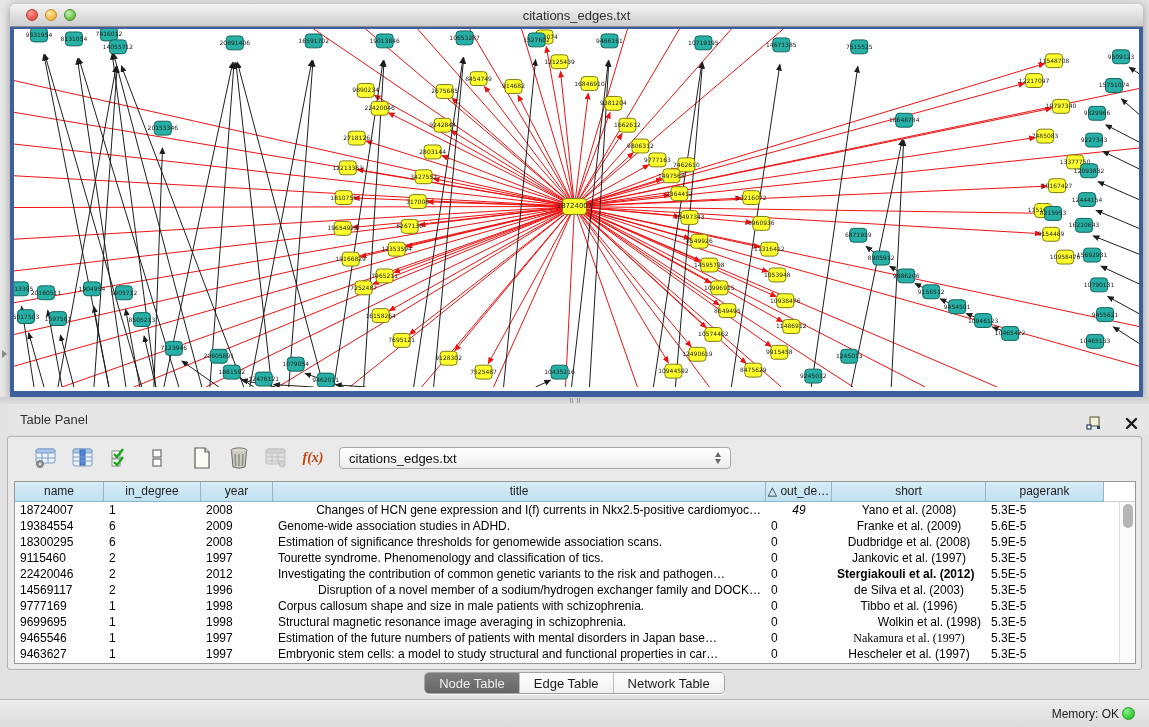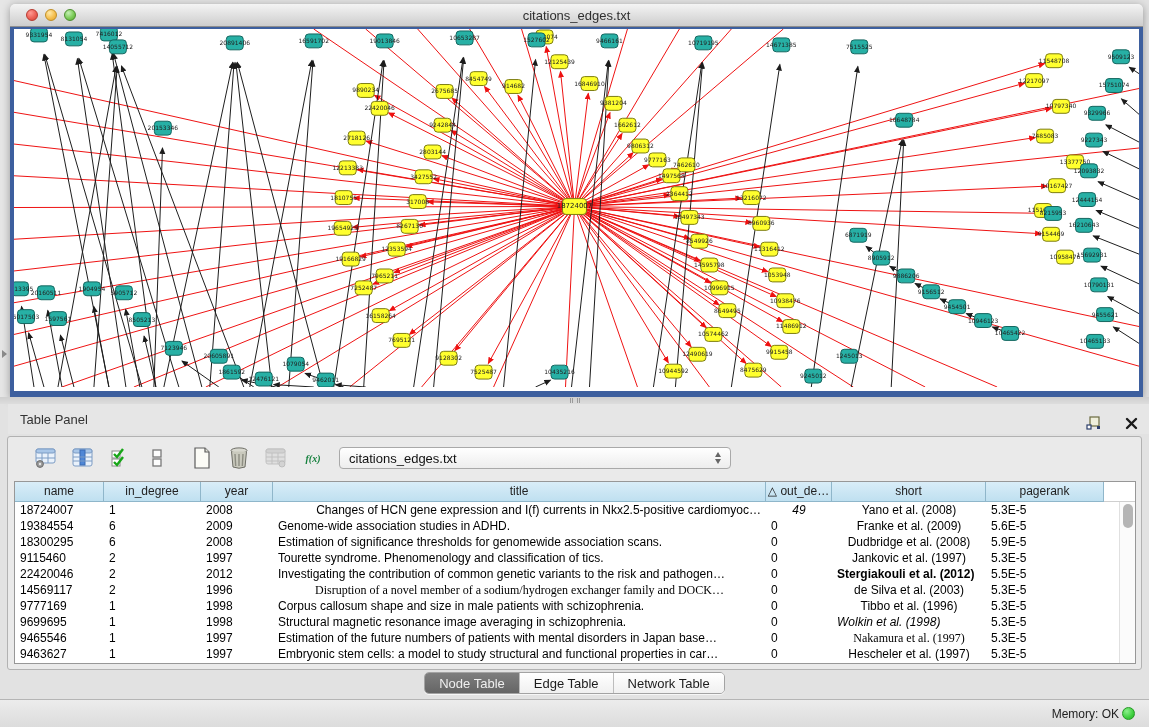--- a/index.html
+++ b/index.html
@@ -34,21 +34,21 @@
   .panel-header { position:absolute; left:8px; top:404px; width:1149px; height:30px; background:#e6e6e6;
     display:flex; align-items:center; }
   .panel-title { font-size:13px; color:#333; padding-left:12px; }
   .panel-header-icons { position:absolute; right:14px; top:7px; display:flex; gap:14px; align-items:center; }
 
   .panel-body { position:absolute; left:7px; top:436px; width:1135px; height:234px;
     background:#eaeaea; border:1px solid #b2b2b2; border-radius:3px; }
   .toolbar { position:absolute; left:0; top:0; width:100%; height:42px; display:flex; align-items:center; }
   .tb-icons { display:flex; align-items:center; gap:13px; padding-left:26px; }
   .tb-icon { width:24px; height:24px; display:flex; align-items:center; justify-content:center; }
-  .fx-label { font-family:"Liberation Serif", serif; font-style:italic; font-weight:bold; font-size:10px; color:#15803d; }
+  .fx-label { font-family:"Liberation Serif", serif; font-style:italic; font-weight:bold; font-size:14px; color:#c2410c; }
   .table-select { margin-left:14px; width:392px; height:22px; background:linear-gradient(#ffffff,#ededed);
     border:1px solid #a9a9a9; border-radius:4px; display:flex; align-items:center; position:relative; }
   .table-select .sel-text { font-size:13px; color:#111; padding-left:9px; }
   .sel-arrows { position:absolute; right:9px; top:4px; display:flex; flex-direction:column; gap:2px; }
   .sel-arrows .up { width:0; height:0; border-left:3.5px solid transparent; border-right:3.5px solid transparent; border-bottom:5px solid #666; }
   .sel-arrows .down { width:0; height:0; border-left:3.5px solid transparent; border-right:3.5px solid transparent; border-top:5px solid #666; }
 
   .data-table { position:absolute; left:6px; top:44px; width:1122px; height:183px; background:#fff;
     border:1px solid #979797; overflow:hidden; }
   .thead { display:flex; height:20px; background:#fff; }
@@ -618,41 +618,41 @@
           <div class="td" style="width: 72px; text-align: left;">2012</div>
           <div class="td" style="width: 493px; text-align: left;">Investigating the contribution of common genetic variants to the risk and pathogen…</div>
           <div class="td" style="width: 66px; text-align: left;">0</div>
           <div class="td" style="width: 154px; text-align: left; font-weight: bold;">Stergiakouli et al. (2012)</div>
           <div class="td" style="width: 118px; text-align: left;">5.5E-5</div>
         </div>
         <div class="tr">
           <div class="td" style="width: 89px; text-align: left;">14569117</div>
           <div class="td" style="width: 97px; text-align: left;">2</div>
           <div class="td" style="width: 72px; text-align: left;">1996</div>
-          <div class="td" style="width: 493px; text-align: center; font-family: Liberation Serif, serif;">Disruption of a novel member of a sodium/hydrogen exchanger family and DOCK…</div>
+          <div class="td" style="width: 493px; text-align: right;">Disruption of a novel member of a sodium/hydrogen exchanger family and DOCK…</div>
           <div class="td" style="width: 66px; text-align: left;">0</div>
           <div class="td" style="width: 154px; text-align: center;">de Silva et al. (2003)</div>
           <div class="td" style="width: 118px; text-align: left;">5.3E-5</div>
         </div>
         <div class="tr">
           <div class="td" style="width: 89px; text-align: left;">9777169</div>
           <div class="td" style="width: 97px; text-align: left;">1</div>
           <div class="td" style="width: 72px; text-align: left;">1998</div>
           <div class="td" style="width: 493px; text-align: left;">Corpus callosum shape and size in male patients with schizophrenia.</div>
           <div class="td" style="width: 66px; text-align: left;">0</div>
           <div class="td" style="width: 154px; text-align: center;">Tibbo et al. (1996)</div>
           <div class="td" style="width: 118px; text-align: left;">5.3E-5</div>
         </div>
         <div class="tr">
           <div class="td" style="width: 89px; text-align: left;">9699695</div>
           <div class="td" style="width: 97px; text-align: left;">1</div>
           <div class="td" style="width: 72px; text-align: left;">1998</div>
           <div class="td" style="width: 493px; text-align: left;">Structural magnetic resonance image averaging in schizophrenia.</div>
           <div class="td" style="width: 66px; text-align: left;">0</div>
-          <div class="td" style="width: 154px; text-align: left; font-style: italic;">Wolkin et al. (1998)</div>
+          <div class="td" style="width: 154px; text-align: right;">Wolkin et al. (1998)</div>
           <div class="td" style="width: 118px; text-align: left;">5.3E-5</div>
         </div>
         <div class="tr">
           <div class="td" style="width: 89px; text-align: left;">9465546</div>
           <div class="td" style="width: 97px; text-align: left;">1</div>
           <div class="td" style="width: 72px; text-align: left;">1997</div>
           <div class="td" style="width: 493px; text-align: left;">Estimation of the future numbers of patients with mental disorders in Japan base…</div>
           <div class="td" style="width: 66px; text-align: left;">0</div>
           <div class="td" style="width: 154px; text-align: center; font-family: Liberation Serif, serif;">Nakamura et al. (1997)</div>
           <div class="td" style="width: 118px; text-align: left;">5.3E-5</div>

